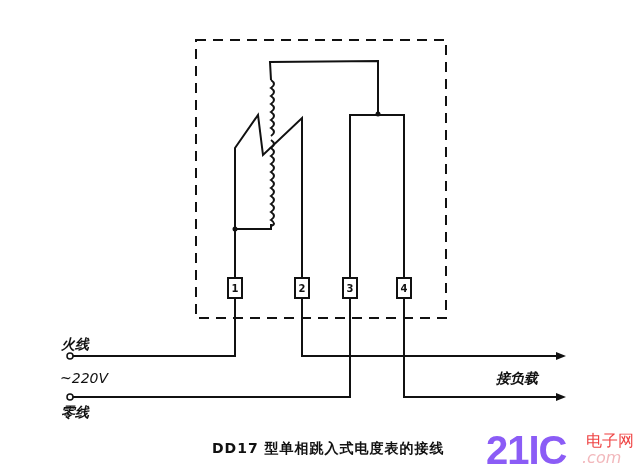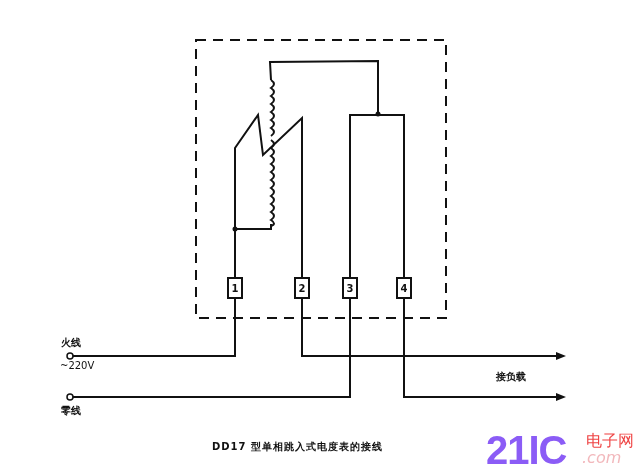--- a/index.html
+++ b/index.html
@@ -1,19 +1,19 @@
 <!DOCTYPE html>
 <html><head>
 <meta charset="utf-8">
 <style>
   html, body { margin: 0; padding: 0; background: #ffffff; }
   body { width: 633px; height: 475px; position: relative; overflow: hidden; font-family: "DejaVu Sans", sans-serif; }
   svg.diagram { position: absolute; left: 0; top: 0; }
-  .lbl { position: absolute; font-size: 10px; color: #111; font-weight: bold; white-space: nowrap; }
-  .caption { position: absolute; left: 212px; top: 440px; font-size: 10px; font-weight: bold; color: #111; letter-spacing: 1px; white-space: nowrap; }
+  .lbl { position: absolute; font-size: 14px; color: #111; font-weight: bold; white-space: nowrap; font-style: italic; }
+  .caption { position: absolute; left: 212px; top: 440px; font-size: 14px; font-weight: bold; color: #111; letter-spacing: 1px; white-space: nowrap; }
   .wm { position: absolute; left: 486px; top: 428px; white-space: nowrap; }
   .wm-big { font-size: 40px; font-weight: bold; color: #8b5cf6; font-family: "Liberation Sans", sans-serif; letter-spacing: -1px; }
   .wm-small { position: absolute; left: 100px; top: 4px; font-size: 16px; color: #ef4444; line-height: 18px; }
   .wm-small2 { position: absolute; left: 96px; top: 20px; font-size: 16px; color: #f2b8bc; font-style: italic; line-height: 20px; }
   .term-num { font-family: "DejaVu Sans", sans-serif; font-size: 10px; font-weight: bold; }
 </style>
 </head>
 <body>
 
 <svg class="diagram" width="633" height="475" viewBox="0 0 633 475">
@@ -61,21 +61,21 @@
   <polygon points="566,356 556,352 556,360" fill="#111"></polygon>
 
   <circle cx="70" cy="397" r="3" fill="#fff" stroke="#111" stroke-width="1.5"></circle>
   <polyline points="73,397 350,397 350,298" fill="none" stroke="#111" stroke-width="2"></polyline>
 
   <polyline points="404,298 404,397 560,397" fill="none" stroke="#111" stroke-width="2"></polyline>
   <polygon points="566,397 556,393 556,401" fill="#111"></polygon>
 </svg>
 
 <div class="lbl" style="left:61px; top:336px;">火线</div>
-<div class="lbl" style="left:60px; top:360px; font-weight:normal;">~220V</div>
+<div class="lbl" style="left:60px; top:370px; font-weight:normal;">~220V</div>
 <div class="lbl" style="left:61px; top:404px;text-align:center;">零线</div>
 <div class="lbl" style="left:496px; top:370px;">接负载</div>
 
 <div class="caption">DD17 型单相跳入式电度表的接线</div>
 
 <div class="wm">
   <span class="wm-big">21IC</span>
   <span class="wm-small">电子网</span>
   <span class="wm-small2">.com</span>
 </div>

